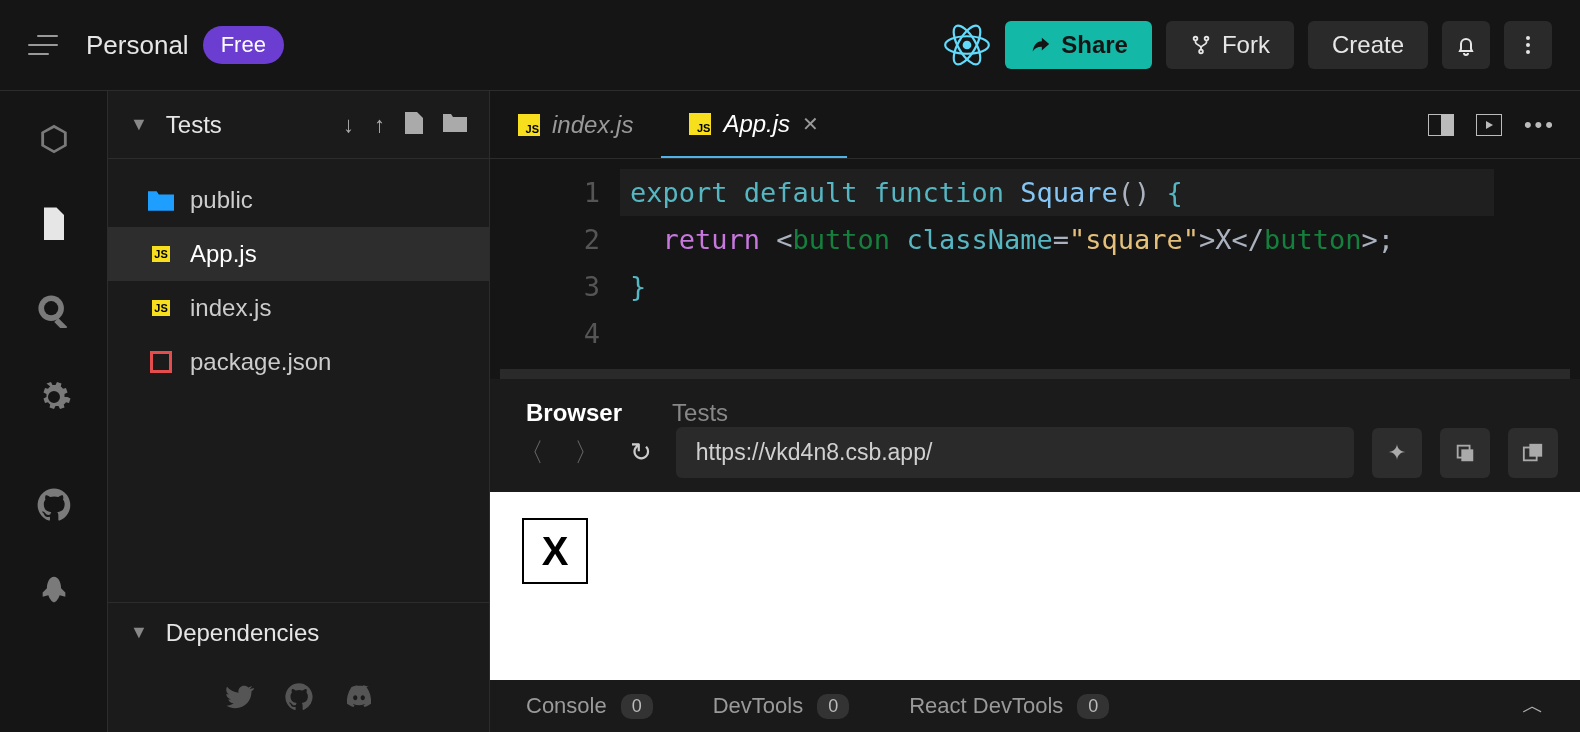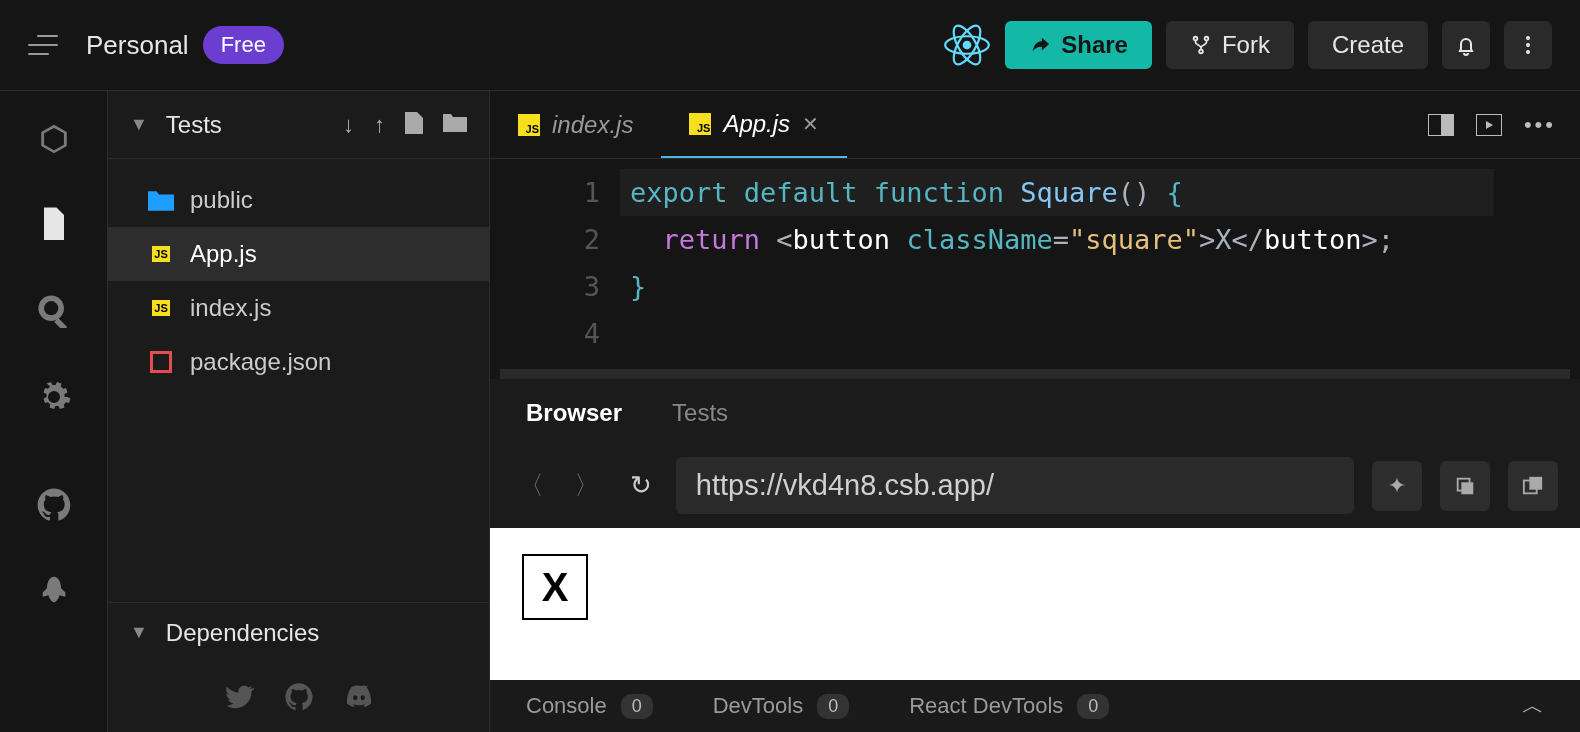--- a/index.html
+++ b/index.html
@@ -99,41 +99,41 @@
   .gutter { width:140px; text-align:right; color:#555; padding:10px 30px 0 0; user-select:none;}
   .gutter div { height:47px; line-height:47px;}
   .code { padding:10px 0 0 0; white-space:pre; line-height:47px;}
   .code .line { height:47px; }
   .code .hl-line { background:#1f1f1f; display:block; margin-left:-10px; padding-left:10px; margin-right:-100px;}
   .kw-export { color:#56b6c2;}
   .kw-default { color:#56b6c2;}
   .kw-function { color:#56b6c2;}
   .kw-return { color:#c678dd;}
   .name { color:#86c6f4;}
-  .tag { color:#ffffff;margin-top:40px;}
+  .tag { color:#15803d;margin-top:40px;}
   .attr { color:#56b6c2;}
   .str { color:#e5c07b;}
   .punc { color:#abb2bf;}
   .brace { color:#56b6c2;}
   .editor-scroll { height:10px; background:#2a2a2a; margin:0 10px;}
   
   .panel { flex:1; display:flex; flex-direction:column; background:#1b1b1b;}
   .panel-tabs {
-    display:flex; gap:50px; padding:20px 36px 30px; font-size:24px; align-items:center;
+    display:flex; gap:50px; padding:20px 36px 0; font-size:24px; align-items:center;
   }
   .panel-tab { color:#888; cursor:pointer; font-weight:500;}
   .panel-tab.active { color:#fff; font-weight:700;}
   .browser-controls {
     display:flex; align-items:center; gap:18px; padding:0 22px 14px;
   }
   .nav-arrow { color:#666; font-size:26px; padding:0 6px; cursor:pointer;}
   .reload { color:#ccc; font-size:26px; cursor:pointer; margin:0 6px;}
   .url-bar {
     flex:1; background:#2a2a2a; border-radius:6px; padding:12px 20px;
-    color:#d0d0d0; font-size:29px; border:none; outline:none;
+    color:#d0d0d0; font-size:23px; border:none; outline:none;
   }
   .browser-right-btn { width:50px; height:50px; background:#2d2d2d; border-radius:6px; display:flex; align-items:center; justify-content:center; color:#aaa; cursor:pointer;}
   .preview {
     background:#fff; flex:1; padding:26px 32px;
   }
   .square-btn {
     width:66px; height:66px; border:2px solid #000; background:#fff;
     font-family:Arial,sans-serif; font-size:40px; font-weight:900; color:#000;
     display:flex; align-items:center; justify-content:center;
   }

